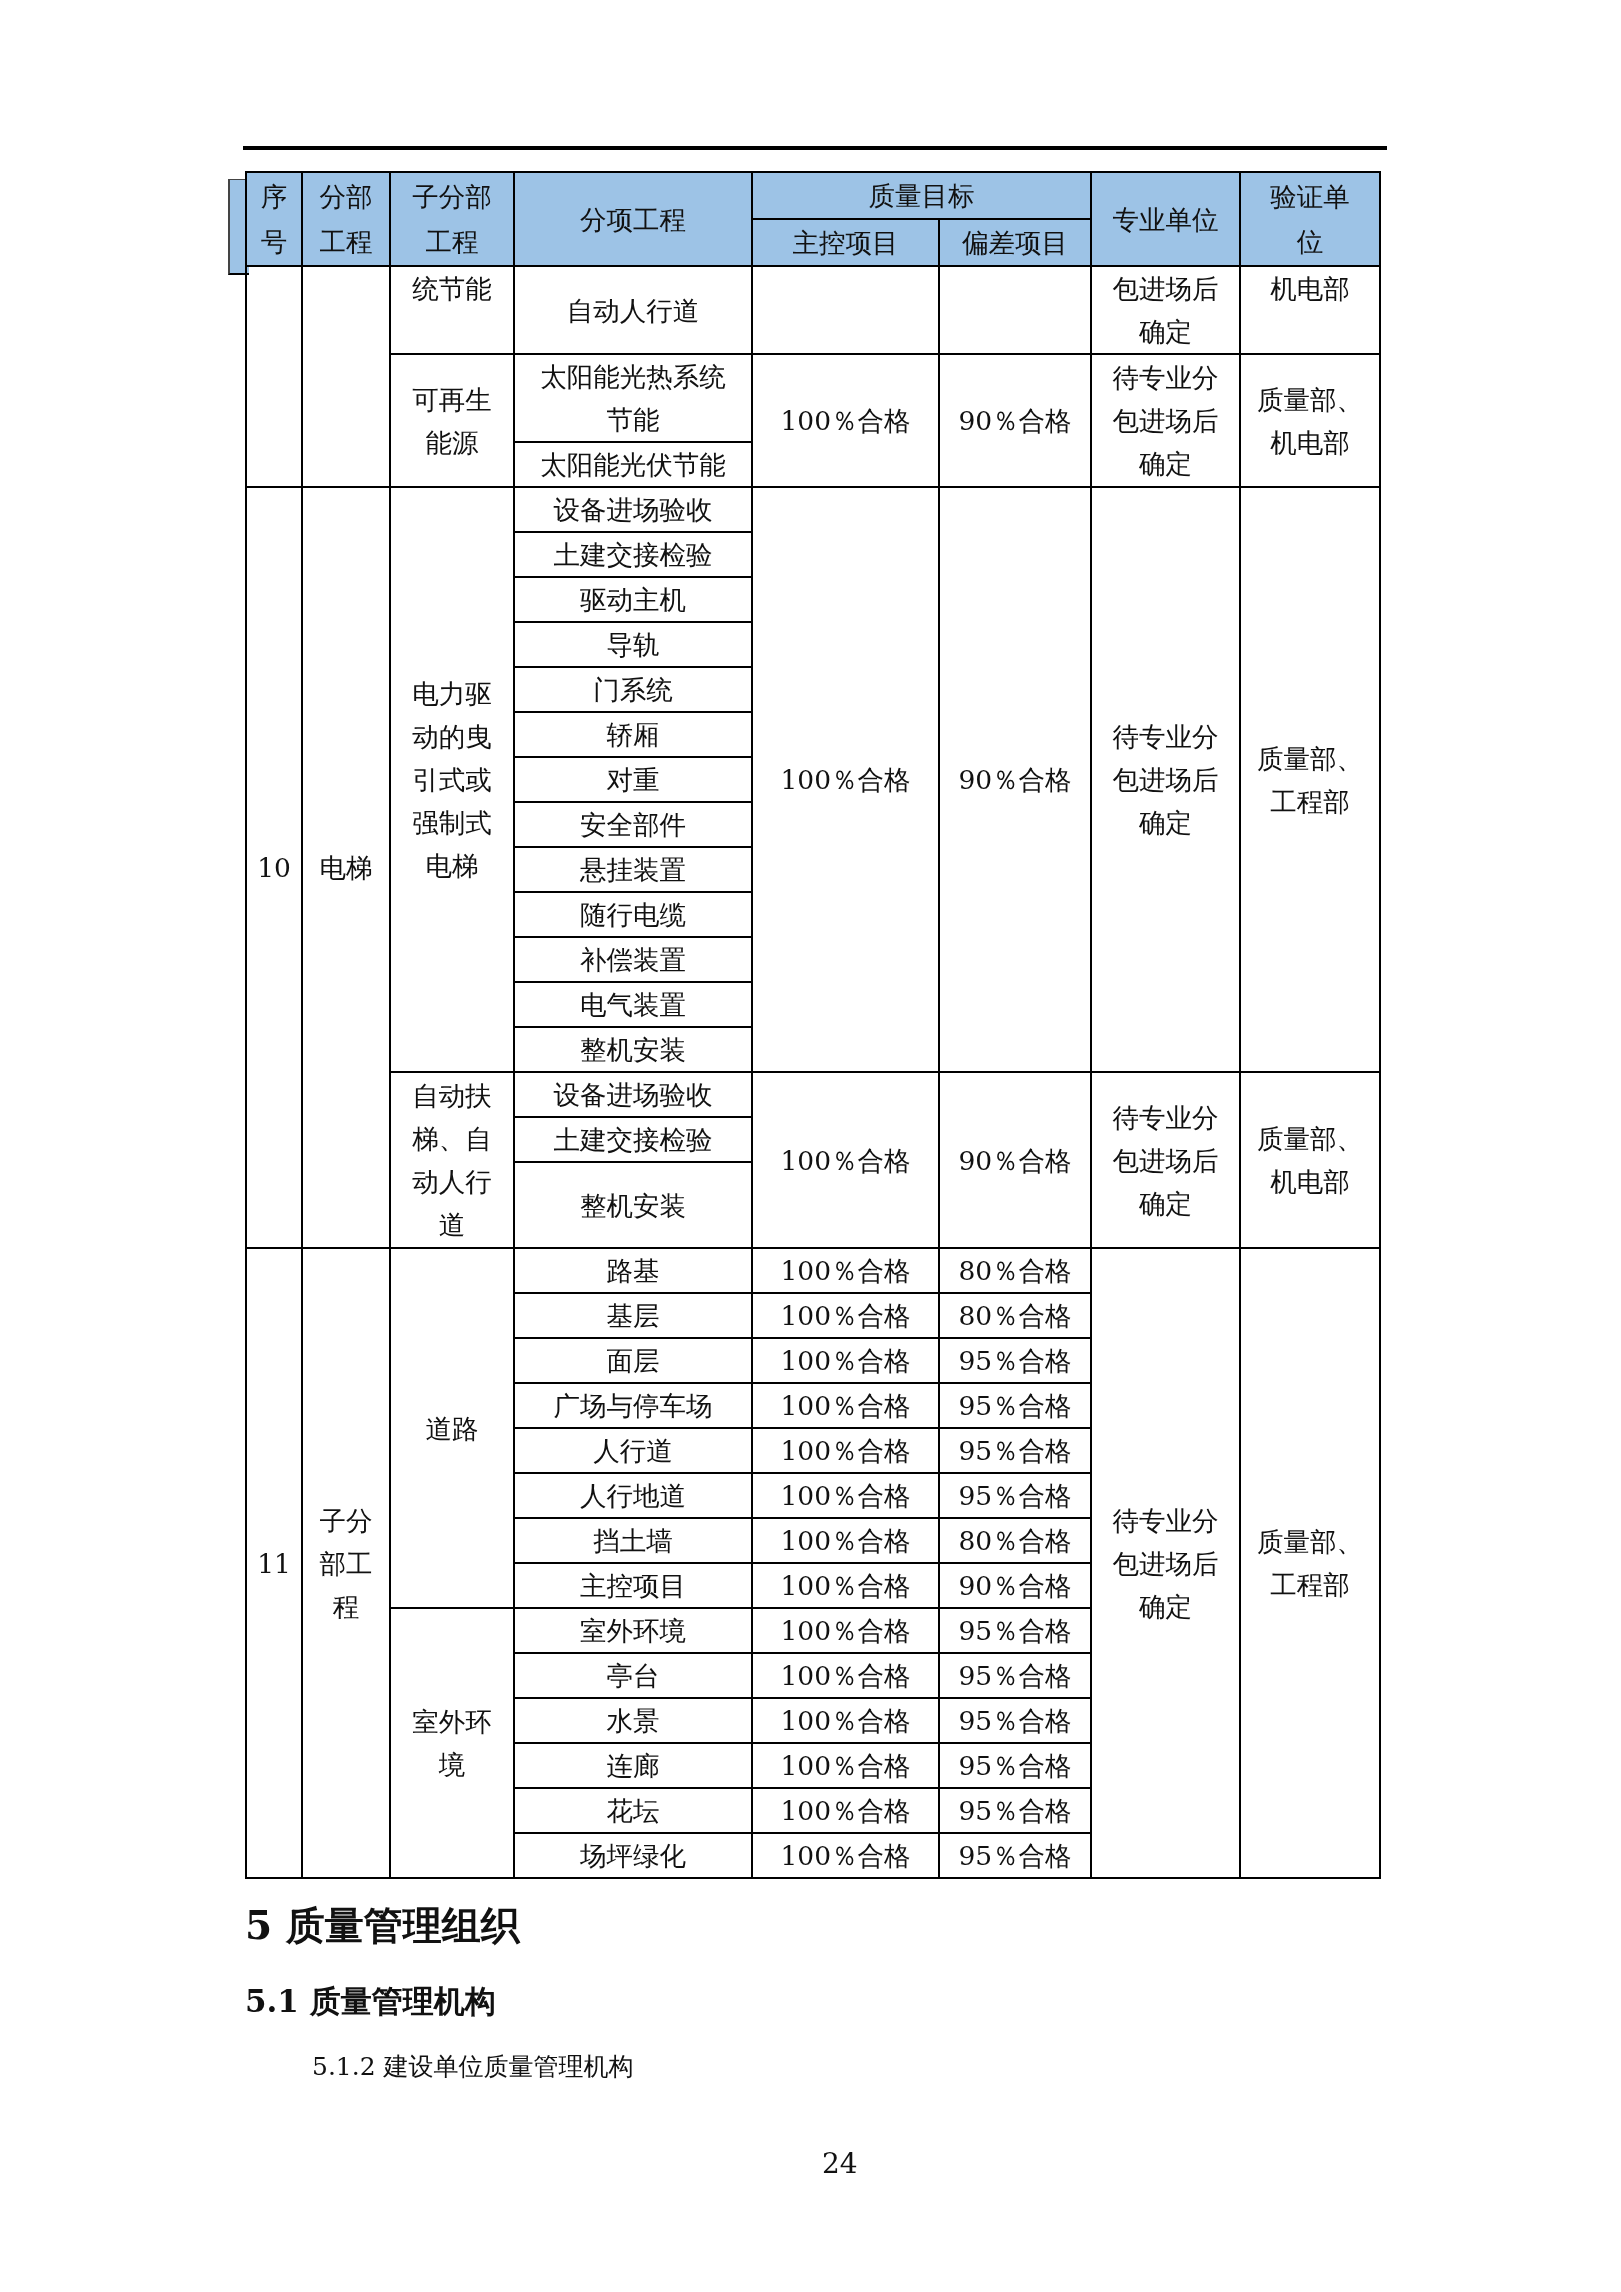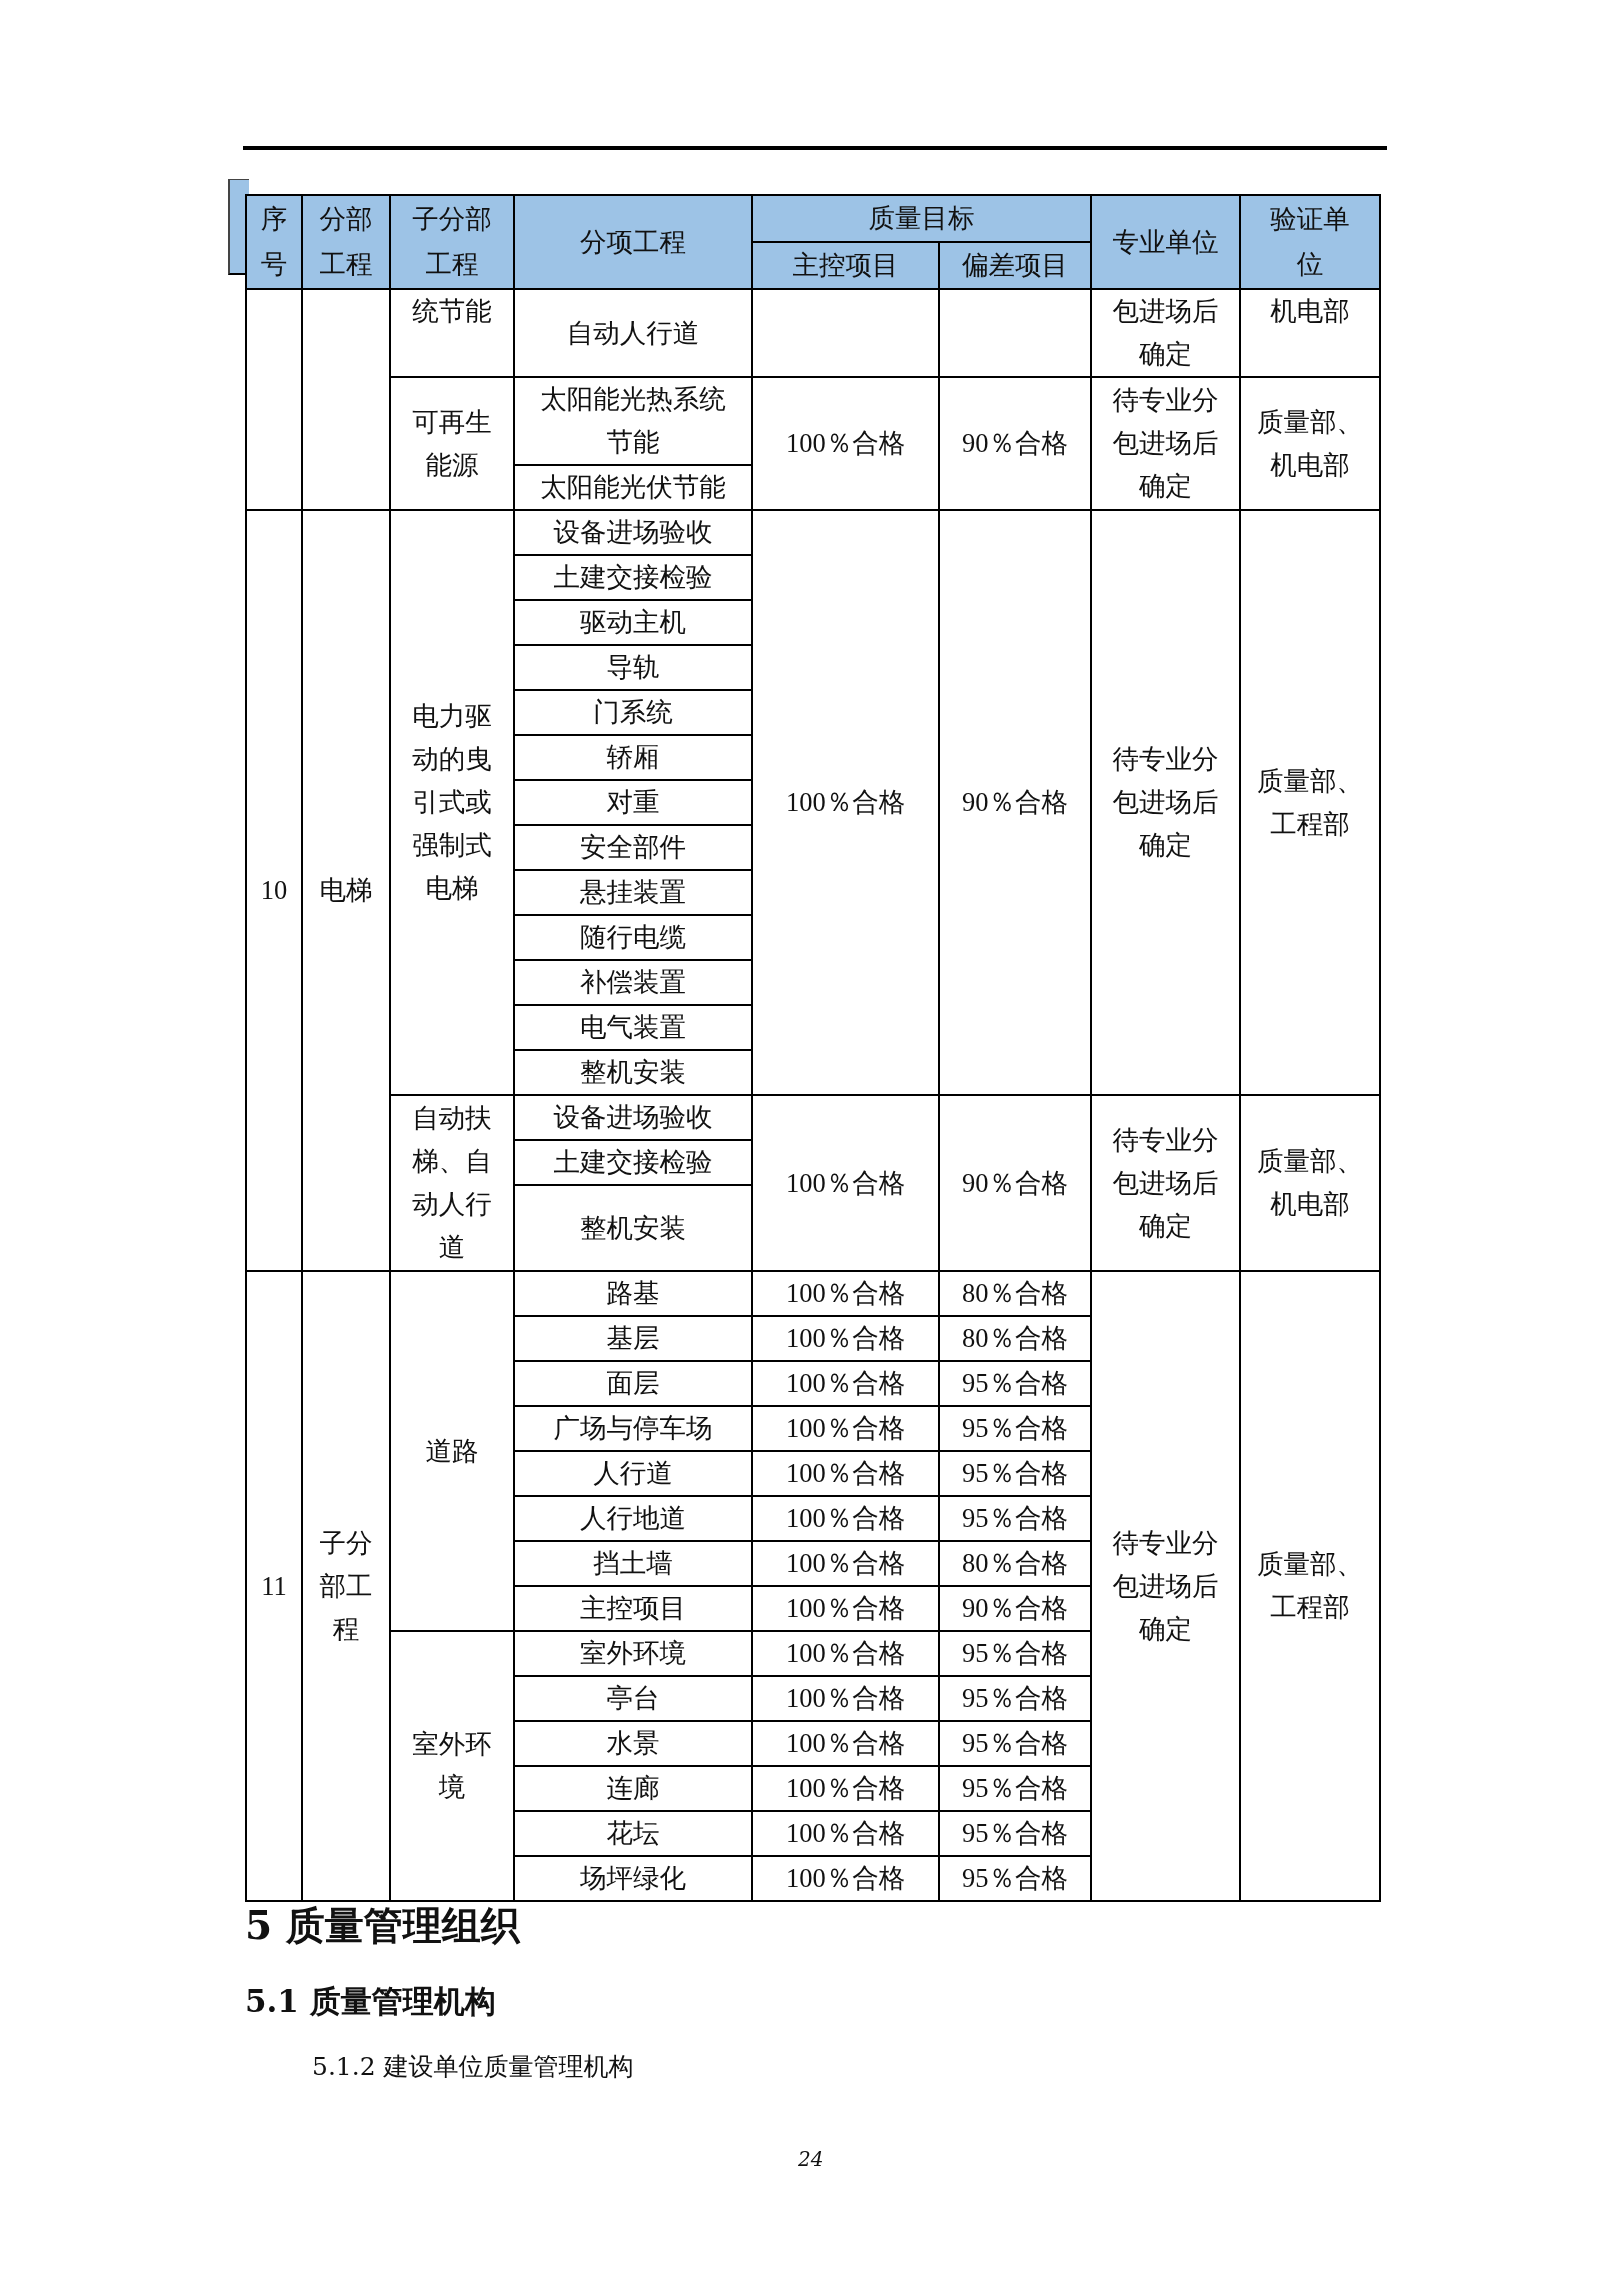--- a/index.html
+++ b/index.html
@@ -1,32 +1,32 @@
 <!DOCTYPE html>
 <html><head>
 <meta charset="utf-8">
 <style>
   html, body { margin:0; padding:0; background:#ffffff; }
   body { width:1621px; height:2293px; position:relative; overflow:hidden;
          font-family: "DejaVu Serif", "Liberation Serif", serif; color:#111; }
   .header-rule { position:absolute; left:243px; top:146px; width:1144px; height:3.9px; background:#000; }
-  table.qt { position:absolute; left:245px; top:194px; border-collapse:collapse; table-layout:fixed;font-family:Liberation Serif, serif; }
+  table.qt { position:absolute; left:245px; top:171px; border-collapse:collapse; table-layout:fixed; }
   table.qt td, table.qt th { border:2.9px solid #000; padding:0; text-align:center; vertical-align:middle;
       font-weight:normal; font-size:26.5px; line-height:43px; overflow:hidden; }
   table.qt thead th { background:#9dc3e6; line-height:45px; }
   .hdr-ext { position:absolute; left:228px; top:179px; width:18.6px; height:93px; background:#9dc3e6;
       border-left:2px solid #444; border-top:1px solid #444; border-bottom:2.9px solid #000; }
   .vtext { display:block; width:100%; margin:0 auto; word-break:break-all; }
   .c1 { width:56px; } .c2 { width:88px; } .c3 { width:124px; } .c4 { width:238px; }
   .c5 { width:187px; } .c6 { width:152px; } .c7 { width:149px; } .c8 { width:140px; }
   .top-align { vertical-align:top !important; }
   h1.sec { position:absolute; left:245px; top:1900px; margin:0; font-size:39px; font-weight:bold; line-height:51px; }
   h2.sub { position:absolute; left:245px; top:1980px; margin:0; font-size:31px; font-weight:bold; line-height:43px; }
   p.subsub { position:absolute; left:312px; top:2045px; margin:0; font-size:25px; line-height:43px; }
-  .page-num { position:absolute; left:798px; top:2147px; font-size:20px;font-style:italic; }
+  .page-num { position:absolute; left:822px; top:2147px; font-size:28px; }
 </style>
 </head>
 <body>
 
 <div class="header-rule"></div>
 <div class="hdr-ext"></div>
 
 <table class="qt">
   <colgroup>
     <col class="c1">

